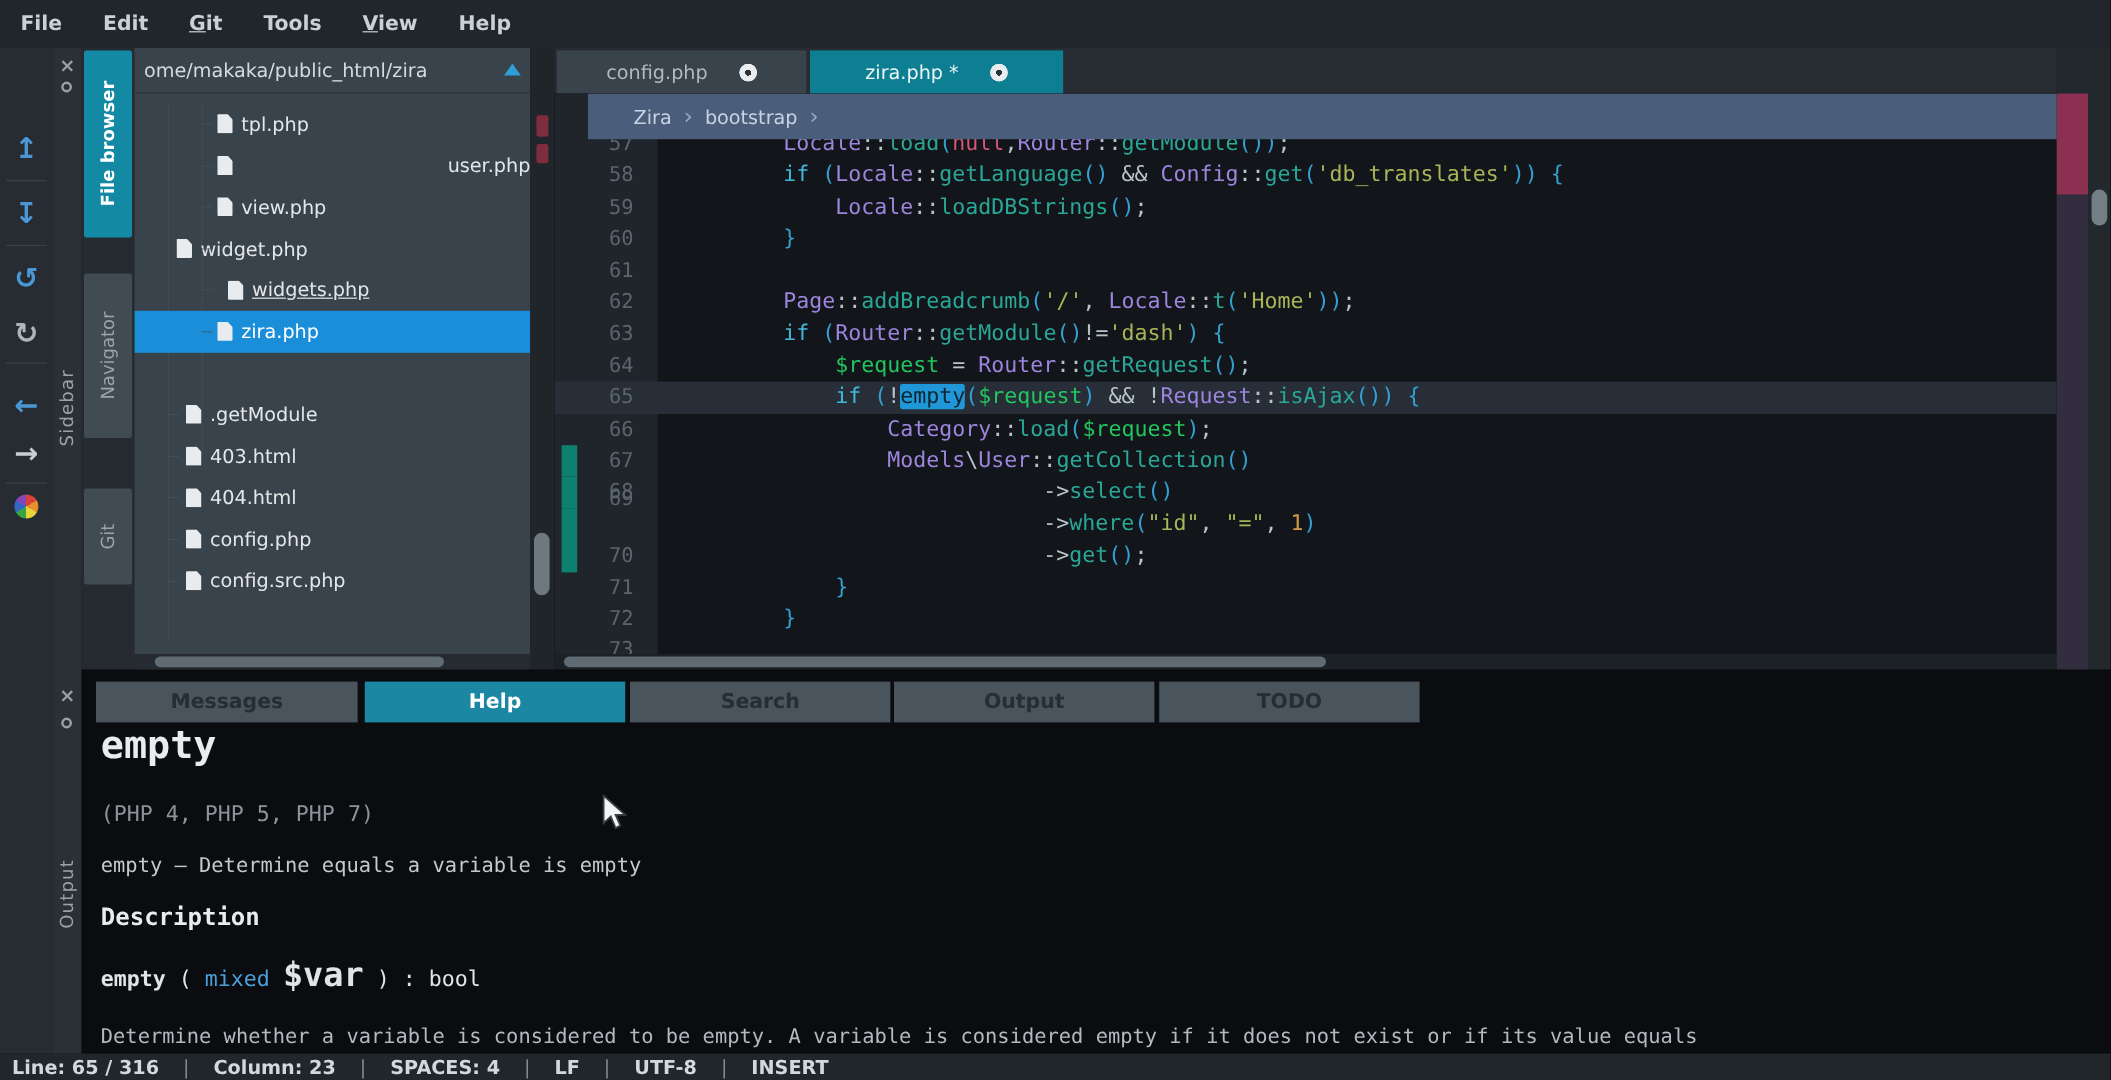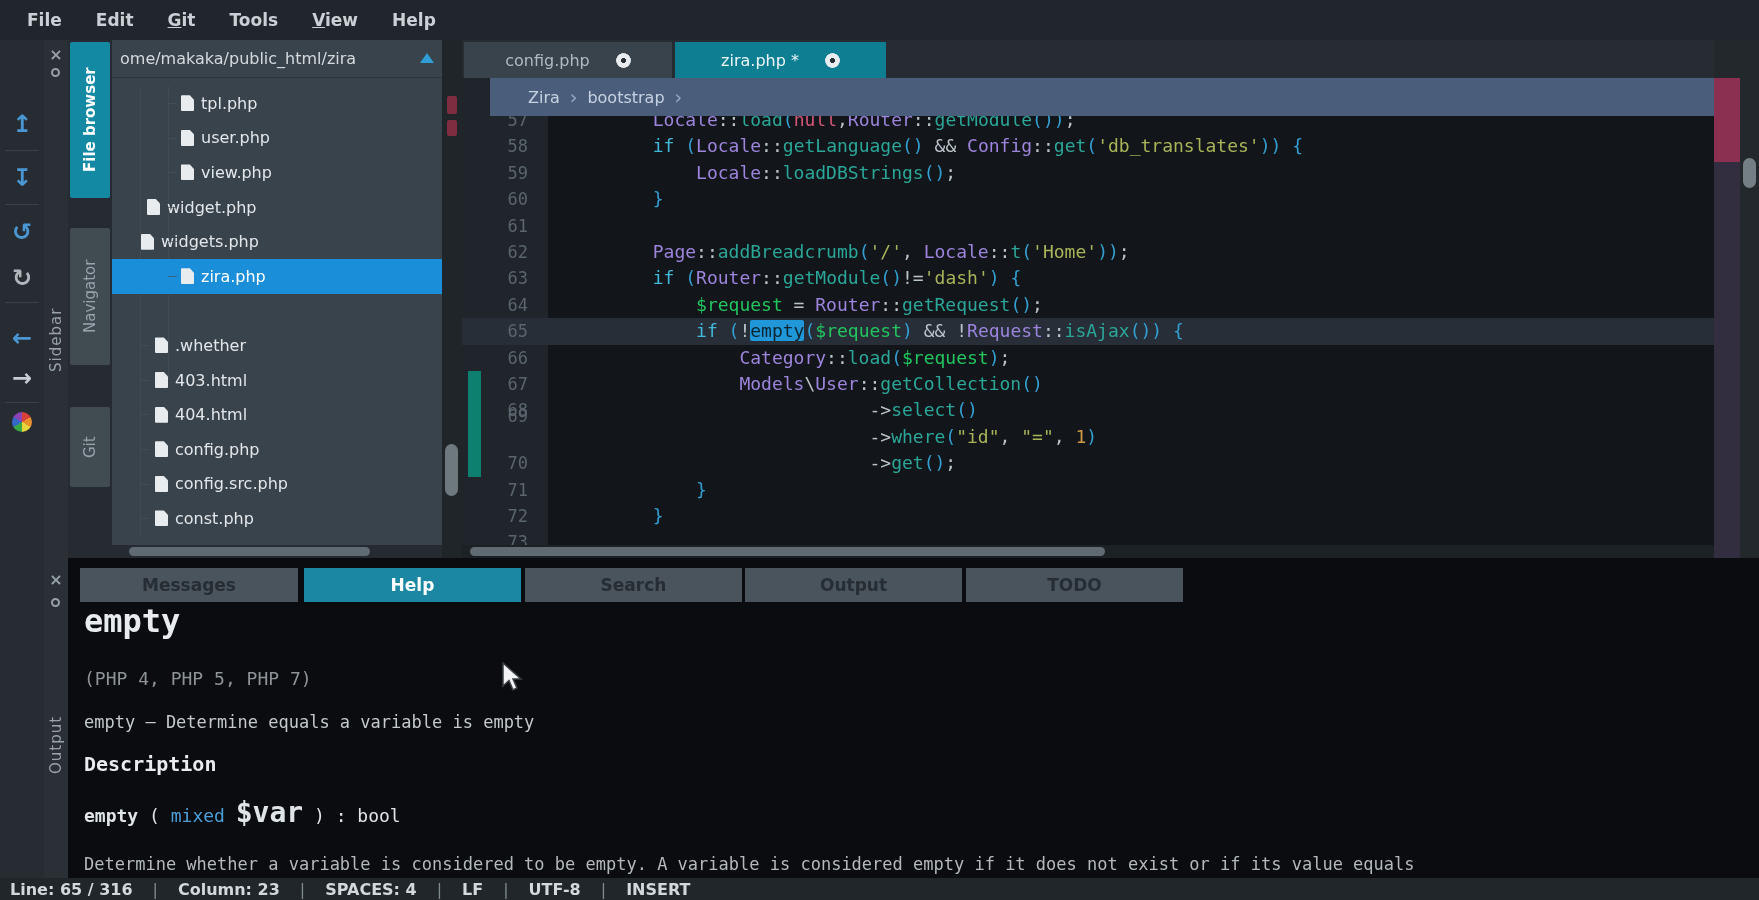--- a/index.html
+++ b/index.html
@@ -2,21 +2,21 @@
 <html><head>
 <meta charset="utf-8">
 <style>
   * { margin:0; padding:0; box-sizing:border-box; }
   html,body { background:#000; }
   .screen{position:relative;width:1759px;height:900px;background:#14171a;overflow:hidden;
     font-family:"DejaVu Sans","Liberation Sans",sans-serif;}
 
   
   #menubar{position:absolute;left:0;top:0;width:1759px;height:40px;background:#20262b;
-    display:flex;align-items:center;padding-left:10px;}
+    display:flex;align-items:center;}
   .menu-item{color:#c9d1d6;font-size:17px;font-weight:600;padding:0 17px;cursor:default;}
   .menu-item u{text-decoration:underline;}
 
   
   #left-rail{position:absolute;left:0;top:40px;width:44px;height:838px;background:#262c31;}
   .rail-icon{position:absolute;left:0;width:44px;height:44px;line-height:44px;text-align:center;
     font-size:24px;font-weight:bold;}
   .rail-icon.wheel{width:20px;height:20px;left:12px;border-radius:50%;
     background:conic-gradient(#d8413a 0 60deg,#e8902c 60deg 120deg,#e5d53a 120deg 180deg,#3aa545 180deg 240deg,#3567c6 240deg 300deg,#8a44b8 300deg 360deg);}
   .rail-divider{position:absolute;left:5px;width:34px;height:0;border-top:1px solid #3a4148;}
@@ -166,74 +166,69 @@
     <div id="tree-header">ome/makaka/public_html/zira</div>
     <div id="tree-collapse"></div>
     <div id="tree-items">
       <div class="tree-guide" style="left:28px;"></div>
       <div class="tree-guide" style="left:56px;height:294px;"></div>
     <div class="tree-row" style="top: 0px; padding-left: 69px;">
           <div class="tree-tick" style="left: 56px; top: 17px;"></div>
           <span class="doc-icon"></span>
           <span class="tree-label">tpl.php</span>
         </div>
-        <div class="tree-row" style="top: 34.6px; padding-left: 69px;">
+        <div class="tree-row" style="top: 34.6px; padding-left: 69px; justify-content: space-between;">
           <div class="tree-tick" style="left: 56px; top: 17px;"></div>
           <span class="doc-icon"></span>
           <span class="tree-label">user.php</span>
         </div>
         <div class="tree-row" style="top: 69.2px; padding-left: 69px;">
           <div class="tree-tick" style="left: 56px; top: 17px;"></div>
           <span class="doc-icon"></span>
           <span class="tree-label">view.php</span>
         </div>
         <div class="tree-row" style="top: 103.8px; padding-left: 35px;">
           <div class="tree-tick" style="left: 56px; top: 17px;"></div>
           <span class="doc-icon"></span>
           <span class="tree-label">widget.php</span>
         </div>
-        <div class="tree-row" style="top: 138.4px; padding-left: 29px;">
+        <div class="tree-row" style="top: 138.4px; padding-left: 78px; text-decoration: underline;">
           <div class="tree-tick" style="left: 56px; top: 17px;"></div>
           <span class="doc-icon"></span>
           <span class="tree-label">widgets.php</span>
         </div>
         <div class="tree-row selected" style="top: 173px; padding-left: 69px;">
           <div class="tree-tick" style="left: 56px; top: 17px;"></div>
           <span class="doc-icon"></span>
           <span class="tree-label">zira.php</span>
         </div>
         <div class="tree-row" style="top: 242.2px; padding-left: 43px;">
           <div class="tree-tick" style="left: 28px; top: 17px;"></div>
           <span class="doc-icon"></span>
-          <span class="tree-label">.whether</span>
+          <span class="tree-label">.getModule</span>
         </div>
         <div class="tree-row" style="top: 276.8px; padding-left: 43px;">
           <div class="tree-tick" style="left: 28px; top: 17px;"></div>
           <span class="doc-icon"></span>
           <span class="tree-label">403.html</span>
         </div>
         <div class="tree-row" style="top: 311.4px; padding-left: 43px;">
           <div class="tree-tick" style="left: 28px; top: 17px;"></div>
           <span class="doc-icon"></span>
           <span class="tree-label">404.html</span>
         </div>
         <div class="tree-row" style="top: 346px; padding-left: 43px;">
           <div class="tree-tick" style="left: 28px; top: 17px;"></div>
           <span class="doc-icon"></span>
           <span class="tree-label">config.php</span>
         </div>
         <div class="tree-row" style="top: 380.6px; padding-left: 43px;">
           <div class="tree-tick" style="left: 28px; top: 17px;"></div>
           <span class="doc-icon"></span>
           <span class="tree-label">config.src.php</span>
-        </div>
-        <div class="tree-row" style="top: 415.2px; padding-left: 43px;">
-          <div class="tree-tick" style="left: 28px; top: 17px;"></div>
-          <span class="doc-icon"></span>
-          <span class="tree-label">const.php</span>
         </div>
       </div>
   </div>
 
   <div id="tree-vscroll">
     <div class="scroll-mark" style="top:56px;height:18px;"></div>
     <div class="scroll-mark" style="top:80px;height:16px;"></div>
     <div id="tree-vthumb"></div>
   </div>
   <div id="tree-hscroll">

